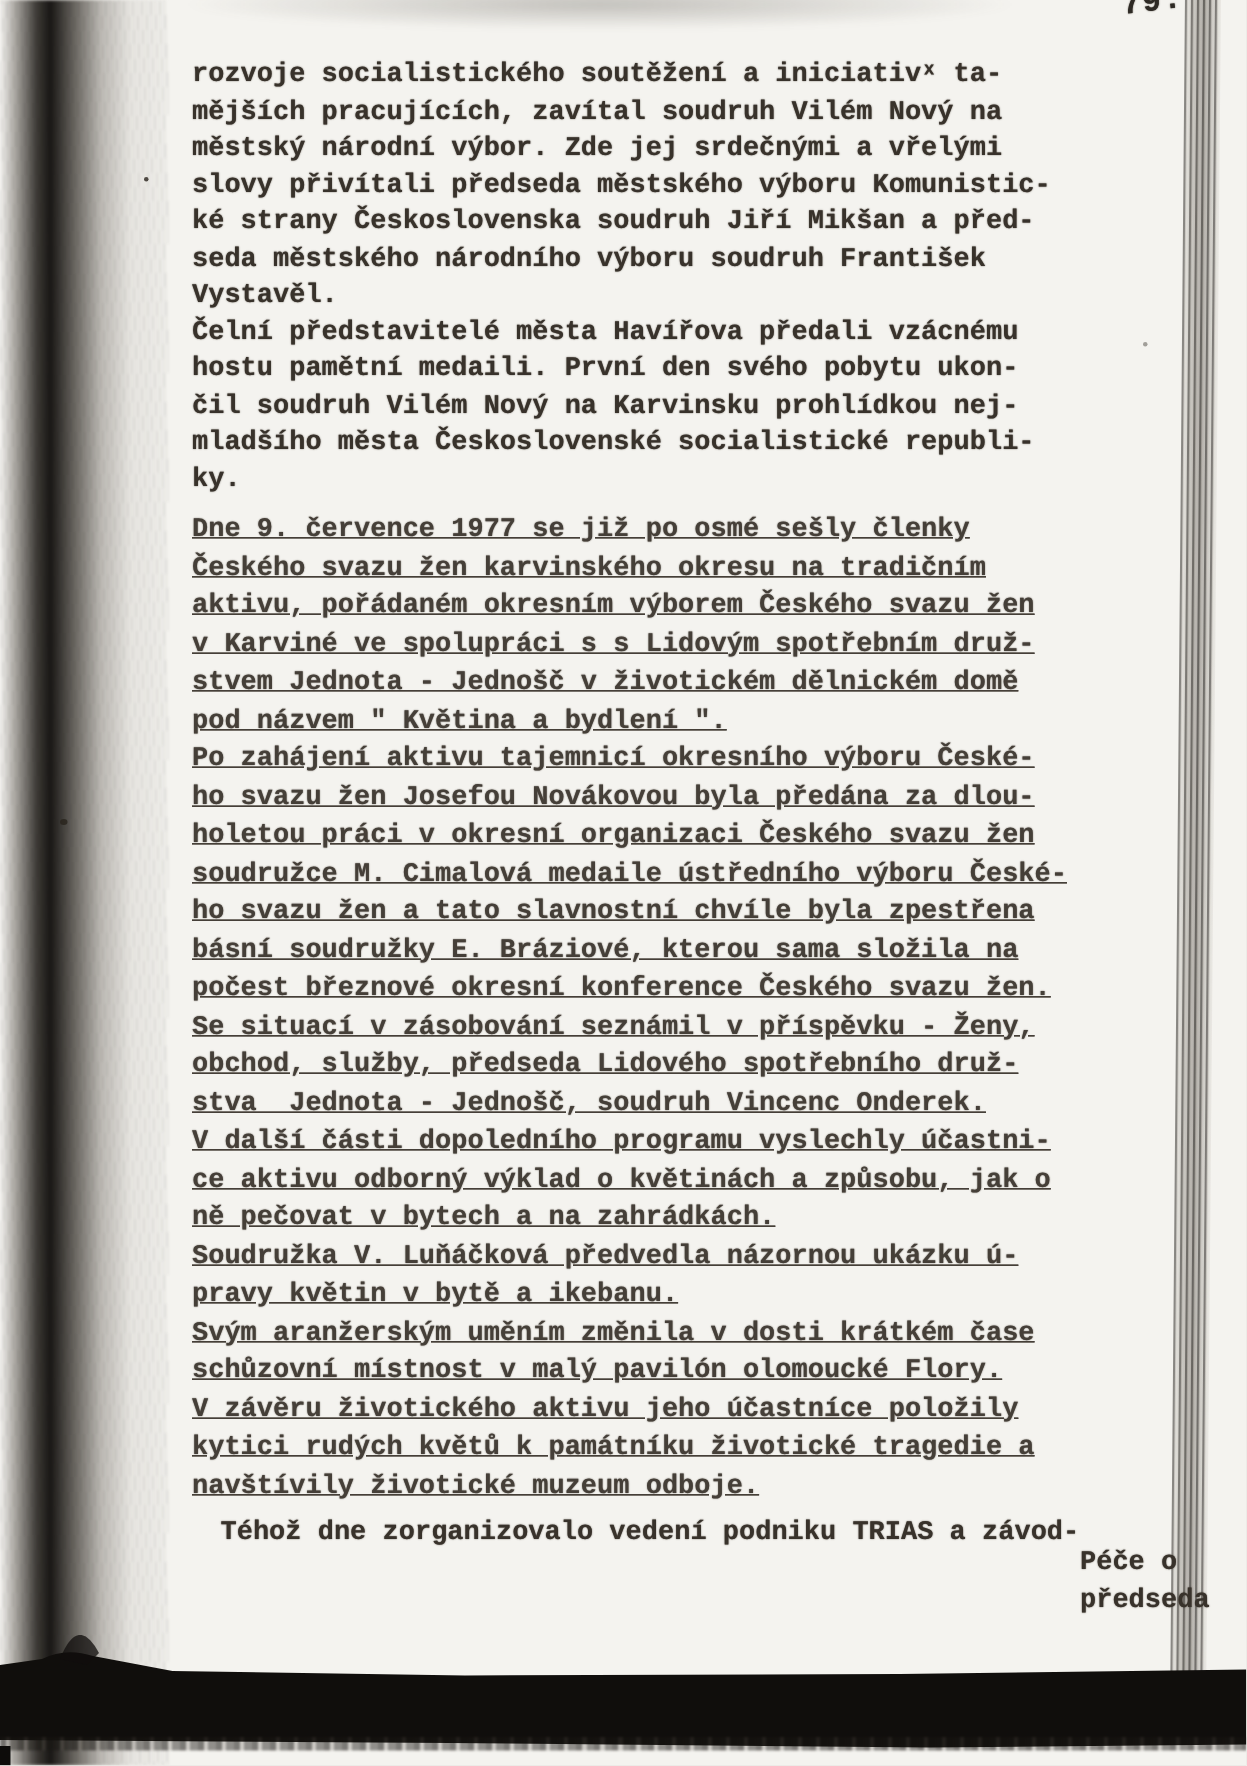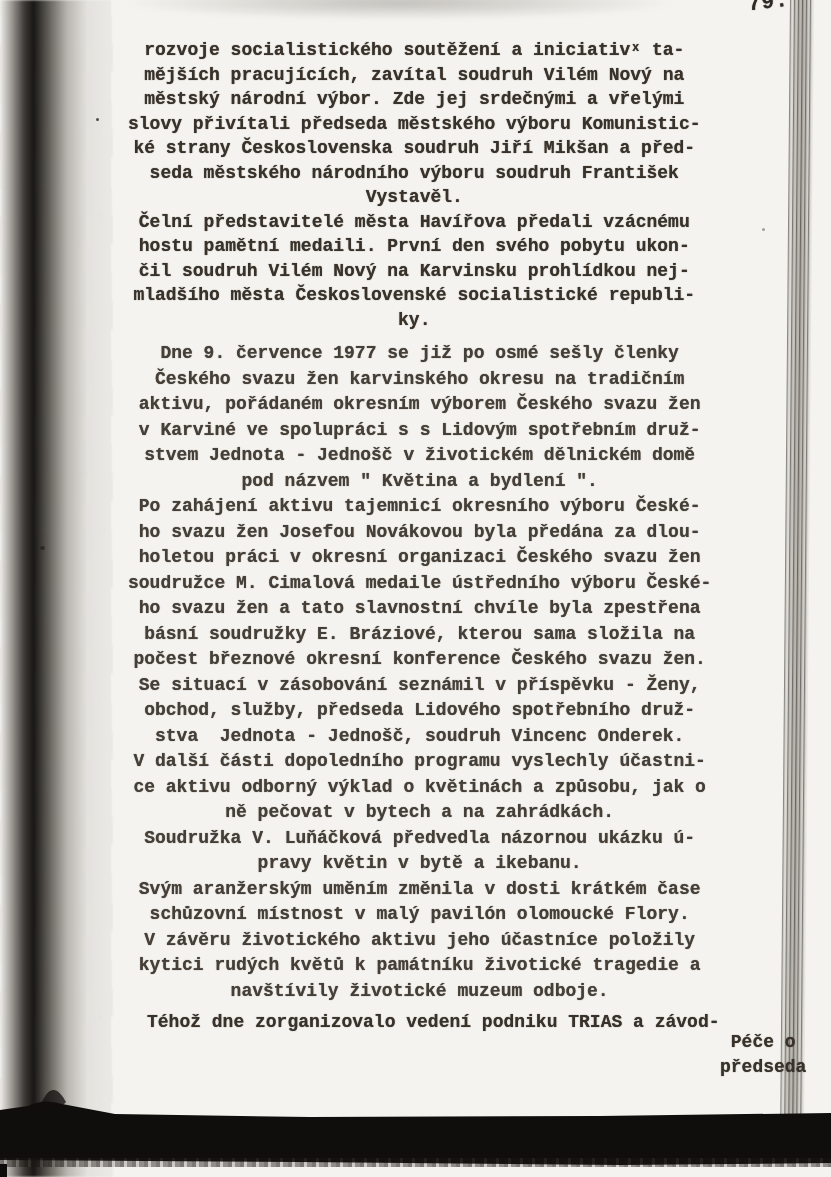--- a/index.html
+++ b/index.html
@@ -44,25 +44,25 @@
     background:radial-gradient(ellipse at center, rgba(70,65,58,.28) 0%, rgba(70,65,58,0) 70%);
     filter:blur(2px);
   }
   .speck{position:absolute;border-radius:50%;background:rgba(40,35,28,.8);filter:blur(.5px);}
   .speck.s1{left:40px;top:546px;width:5px;height:4px;}
   .speck.s2{left:96px;top:118px;width:3px;height:3px;}
   .speck.s3{left:762px;top:228px;width:3px;height:3px;opacity:.5;}
   
   .typetext{color:#38322b;font-size:18px;font-weight:700;
     text-shadow:0 0 1px rgba(55,47,38,.85);white-space:pre;}
-  .tl{white-space:pre;text-align:center;}
+  .tl{white-space:pre;}
   .block-a{position:absolute;left:128px;top:38px;line-height:24.5px;}
   .block-b{position:absolute;left:128px;top:341px;line-height:25.5px;}
   .block-c{position:absolute;left:128px;top:1010px;line-height:25px;margin-left:19px;}
-  .block-b .tl{opacity:.93;}
+  .block-b .tl{opacity:.93;text-decoration:underline;}
   .margin-note-a{position:absolute;left:683px;top:364px;line-height:19.5px;}
   .margin-note-b{position:absolute;left:720px;top:1014px;line-height:25px;margin-top:16px;}
   .page-number{
     position:absolute;left:748px;top:-9px;font-size:21px;
     transform:rotate(-7deg);letter-spacing:1px;color:#2e2a25;
   }
 </style>
 </head>
 <body>
 

